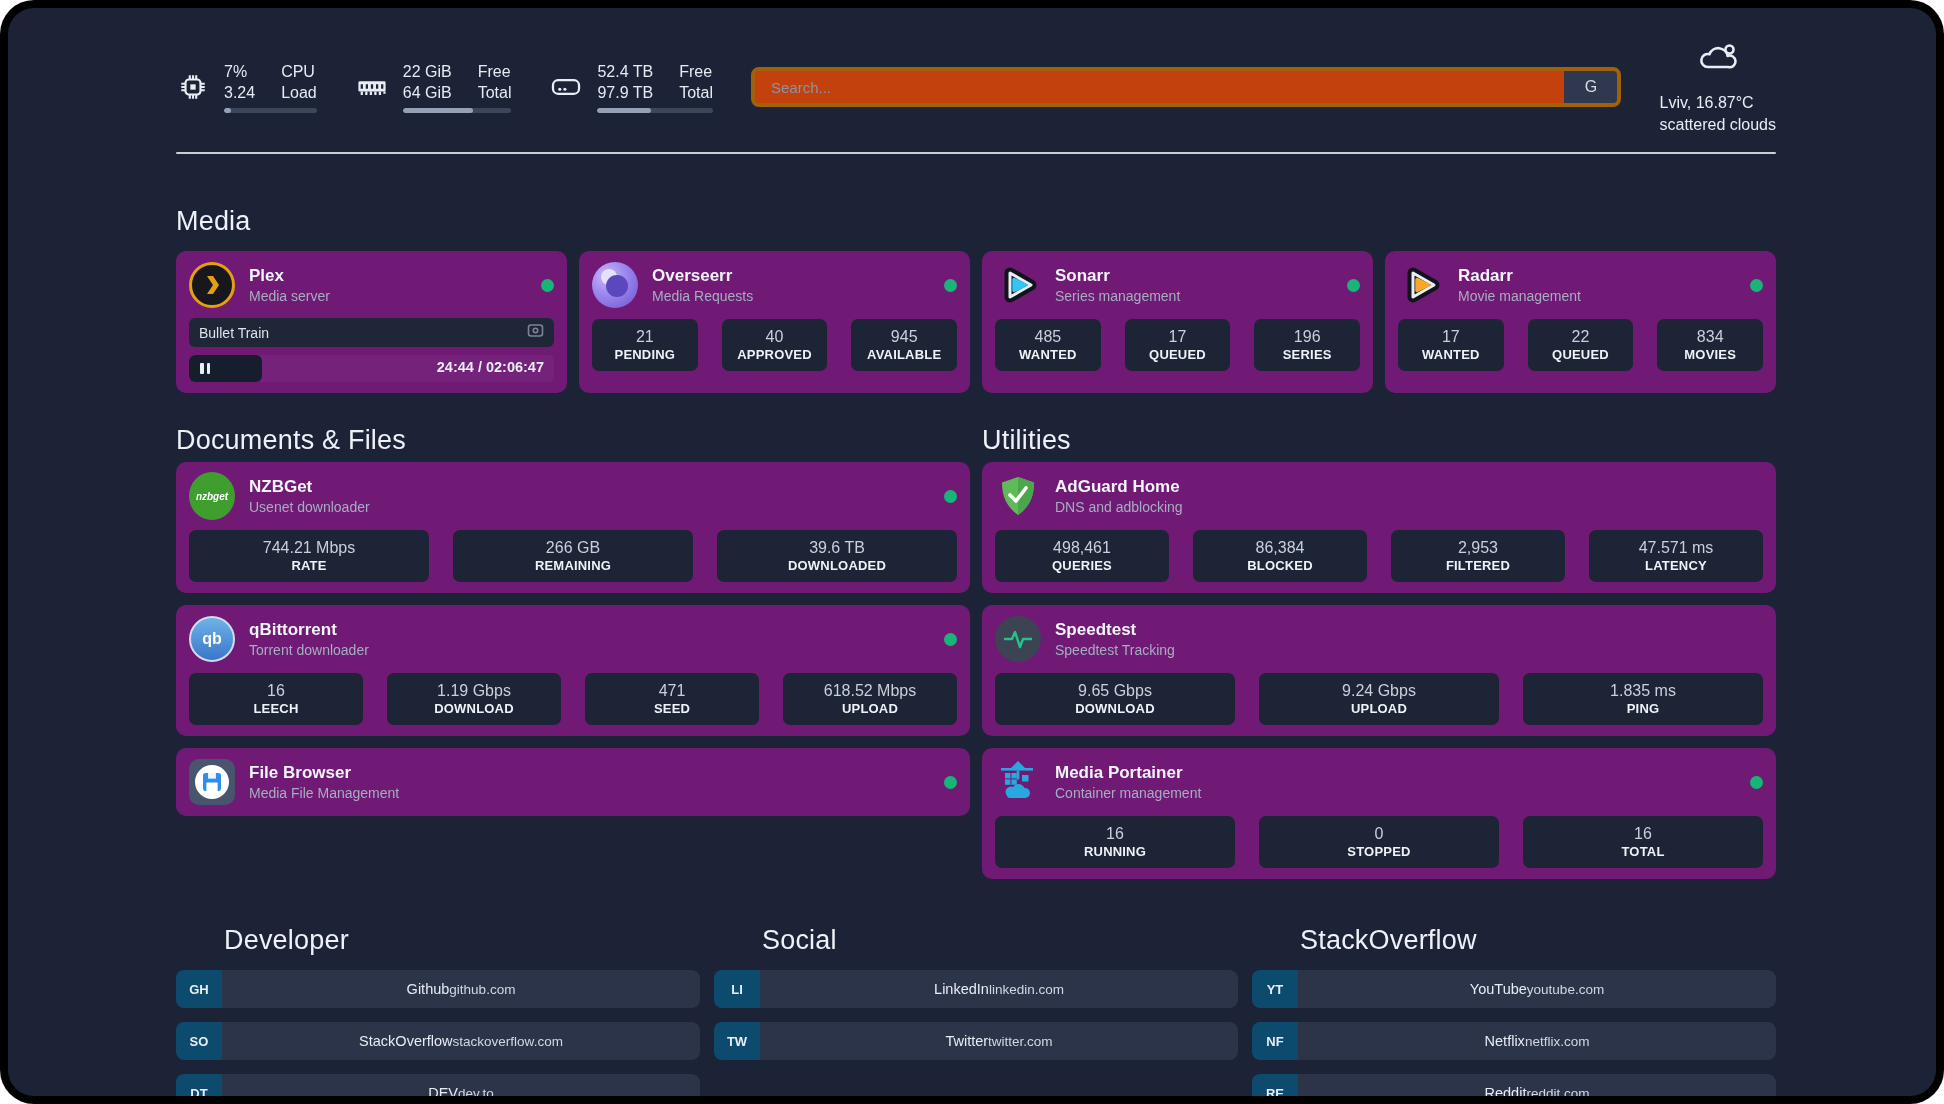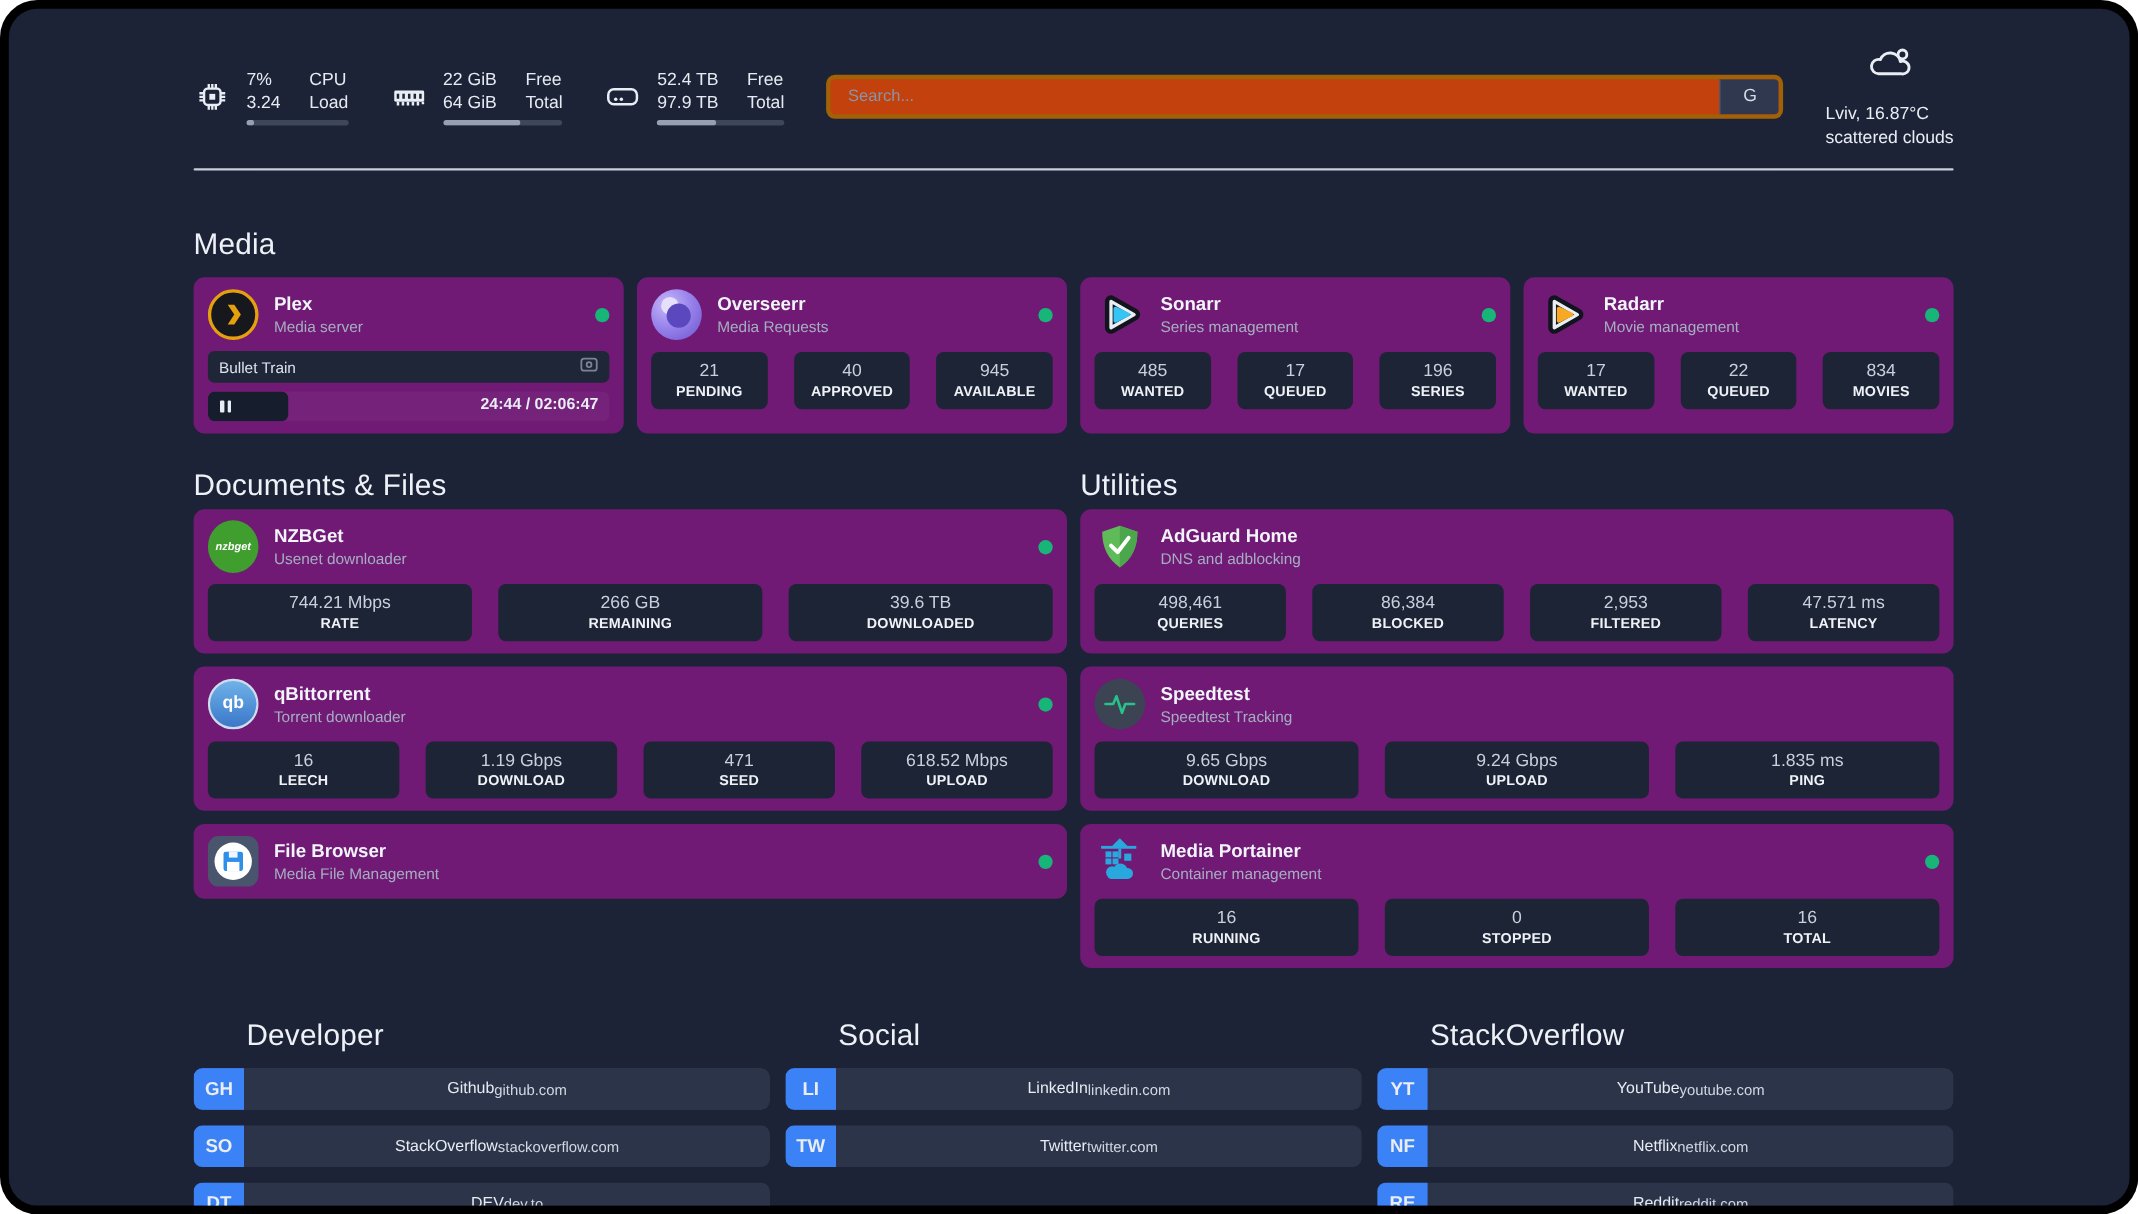--- a/index.html
+++ b/index.html
@@ -52,21 +52,21 @@
   .plex-time { position:absolute; right:10px; top:4px; font-size:14.5px; font-weight:600; color:#e9edf4; }
 
   .two-col { display:grid; grid-template-columns:1fr 1fr; gap:12px; margin-top:32px; }
   .col-title { margin-bottom:6px; }
   .col-stack { display:flex; flex-direction:column; gap:12px; }
 
   
   .links-grid { display:grid; grid-template-columns:1fr 1fr 1fr; gap:14px; margin-top:46px; }
   .links-title { margin-bottom:14px;margin-left:48px; }
   .link-row { display:flex; height:38px; border-radius:8px; overflow:hidden; margin-bottom:14px; cursor:pointer; }
-  .link-tag { width:46px; background:#3b82f6; display:flex; align-items:center; justify-content:center; font-size:17px; font-weight:700; color:#e9edf4; }
+  .link-tag { width:46px; background:#0c4a6e; display:flex; align-items:center; justify-content:center; font-size:13px; font-weight:700; color:#e9edf4; }
   .link-body { flex:1; background:#2b3449; display:flex; align-items:center; justify-content:center; padding:0 15px; border-radius:0 8px 8px 0; }
   .link-name { font-size:14.5px; color:#e8ecf3; }
   .link-url { font-size:13.5px; color:#d2d8e2; }
 
   
   .plex-badge { width:46px; height:46px; border-radius:50%; background:#17181d; border:3px solid #e5a00d; display:flex; align-items:center; justify-content:center; }
   .nzb-badge { width:48px; height:48px; border-radius:50%; background:#3f9e2e; display:flex; align-items:center; justify-content:center; font-size:10px; font-weight:700; color:#fff; font-style:italic; }
   .qb-badge { width:46px; height:46px; border-radius:50%; background:linear-gradient(180deg,#6fb2e8,#3a77c9); border:2px solid #cfdcec; display:flex; align-items:center; justify-content:center; font-size:16px; font-weight:700; color:#fff; }
   .fb-badge { width:46px; height:46px; border-radius:10px; background:#49556d; display:flex; align-items:center; justify-content:center; }
   .fb-inner { width:34px; height:34px; border-radius:50%; background:#fff; display:flex; align-items:center; justify-content:center; }

